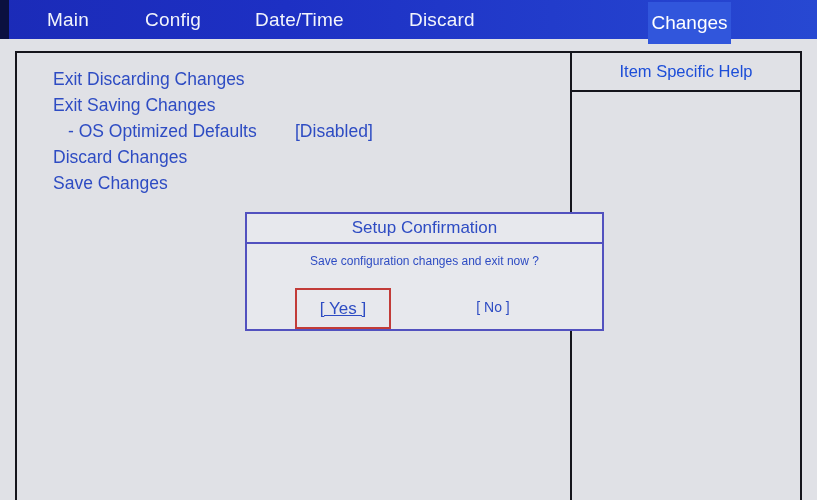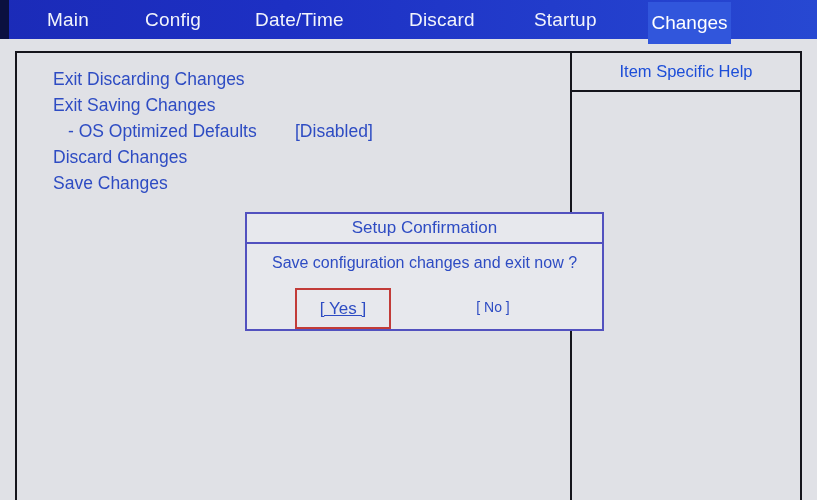--- a/index.html
+++ b/index.html
@@ -94,21 +94,21 @@
   }
   .dialog-title-row {
     height: 28px;
     border-bottom: 2px solid #5251bf;
     display: flex; align-items: center; justify-content: center;
     color: #2e4cc3; font-size: 17px;
   }
   .dialog-message {
     margin-top: 10px;
     text-align: center;
-    color: #2e4cc3; font-size: 16px;
+    color: #2e4cc3; font-size: 12px;
     white-space: nowrap;
   }
   .dialog-yes-button {
     position: absolute; left: 48px; top: 74px;
     width: 92px; height: 37px;
     border: 2px solid #c23b38;
     display: flex; align-items: center; justify-content: center;
     color: #2e4cc3; font-size: 17px;
     cursor: default;
     text-decoration: underline;
@@ -123,21 +123,20 @@
 </style>
 </head>
 <body>
 
 <div class="nav-bar">
   <div class="screen-edge"></div>
   <span class="nav-item nav-main">Main</span>
   <span class="nav-item nav-config">Config</span>
   <span class="nav-item nav-datetime">Date/Time</span>
   <span class="nav-item nav-security">Discard</span>
-  <span class="nav-item nav-startup">Startup</span>
   <div class="nav-restart-tab">Changes</div>
 </div>
 
 <div class="content-frame">
   <div class="main-pane">
     <ul class="menu-list">
       <li class="menu-item">Exit Discarding Changes</li>
       <li class="menu-item">Exit Saving Changes</li>
       <li class="menu-item indented">
         <span>- OS Optimized Defaults</span>

